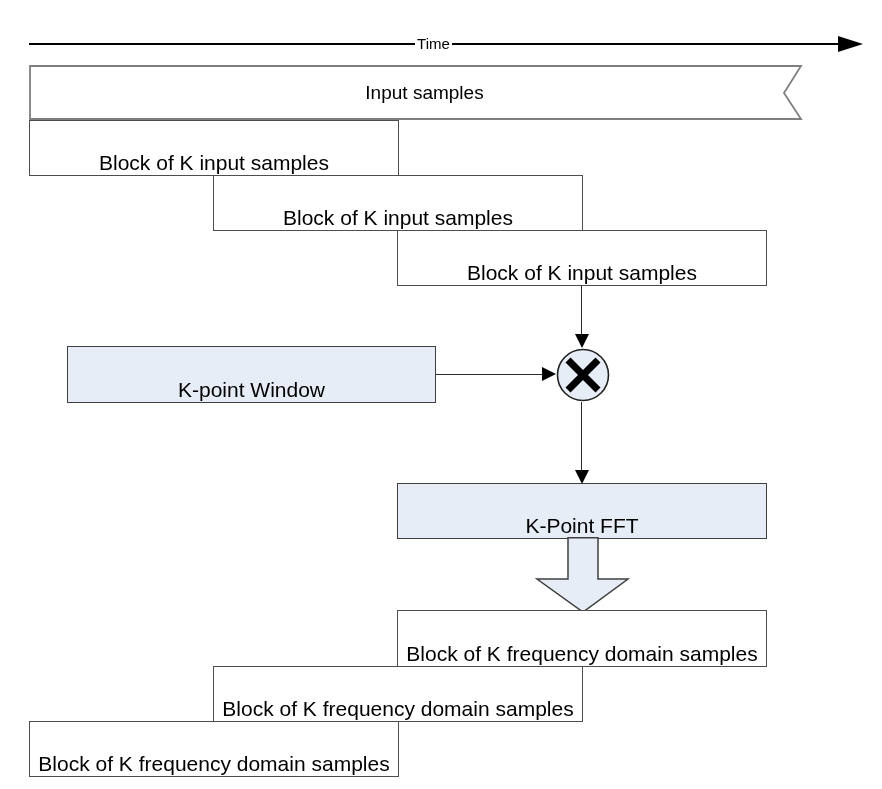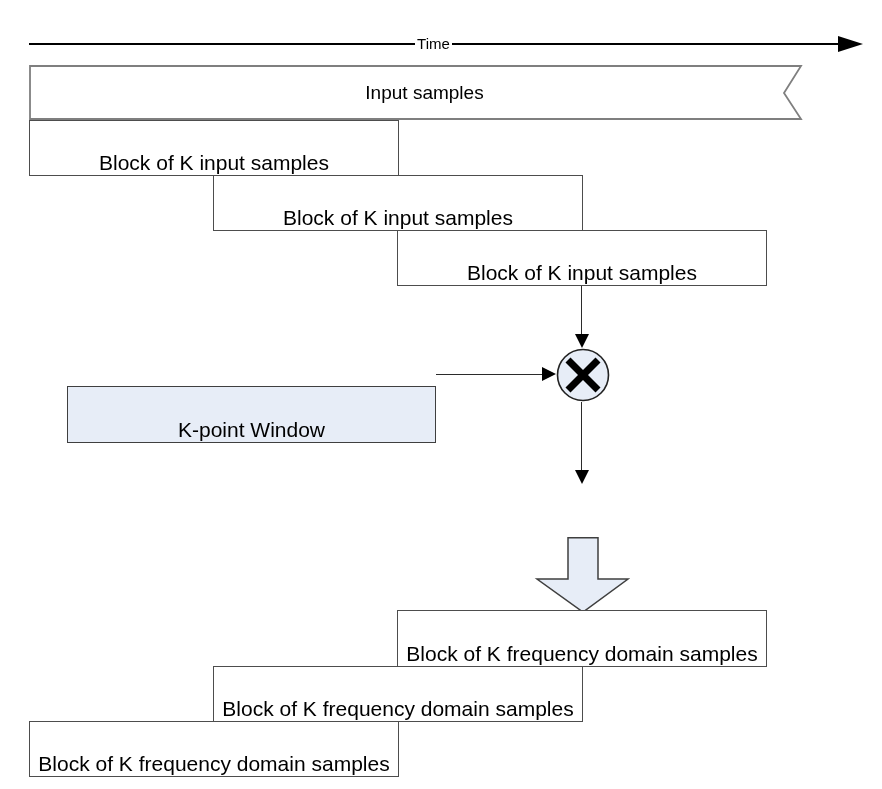--- a/index.html
+++ b/index.html
@@ -14,21 +14,21 @@
 
   
   .time-axis{position:absolute;left:29px;top:35px;width:834px;height:17px;display:flex;align-items:center;}
   .time-line{flex:1;height:0;border-top:2px solid var(--line-color);}
   .time-label{padding:0 2px;font-size:15px;line-height:17px;white-space:nowrap;}
   .arrowhead-right{width:0;height:0;border-top:8px solid transparent;border-bottom:8px solid transparent;border-left:25px solid var(--line-color);}
 
   
   .block{position:absolute;box-sizing:border-box;background:#fff;border:1.5px solid var(--box-border);
          display:flex;align-items:flex-end;justify-content:center;font-size:21px;white-space:nowrap;}
-  .accent{background:var(--accent-fill);border-color:#3f3f3f;margin-top:40px;}
+  .accent{background:var(--accent-fill);border-color:#3f3f3f;}
 
   
   .shape-svg{position:absolute;display:block;}
   .stream-poly{fill:#ffffff;stroke:var(--stream-border);stroke-width:1.8;}
   .accent-poly{fill:var(--accent-fill);stroke:#3f3f3f;stroke-width:1.5;}
   .stream-label{position:absolute;left:29px;top:65px;width:775px;height:56px;display:flex;align-items:center;justify-content:center;font-size:19px;margin-left:8px;}
 
   
   .vline{position:absolute;width:0;border-left:1.6px solid #2b2b2b;}
   .hline{position:absolute;height:0;border-top:1.6px solid #2b2b2b;}
@@ -78,20 +78,23 @@
     <circle cx="27" cy="27" r="25.5" fill="var(--accent-fill)" stroke="#222222" stroke-width="1.6"></circle>
     <g stroke="#000000" stroke-width="7">
       <line x1="12" y1="12" x2="42" y2="42"></line>
       <line x1="42" y1="12" x2="12" y2="42"></line>
     </g>
   </svg>
 
   <div class="vline" style="left:581px;top:402px;height:68px;"></div>
   <div class="ah-down" style="left:575px;top:470px;"></div>
 
+  <div class="block accent" style="left:397px;top:483px;width:370px;height:56px;">
+    <span>K-Point FFT</span>
+  </div>
 
   <svg class="shape-svg" style="left:534px;top:537px;" width="98" height="77" viewBox="0 0 98 77">
     <polygon class="accent-poly" points="34,0.8 64,0.8 64,42 94,42 49,75 3,42 34,42"></polygon>
   </svg>
 
   <div class="block" style="left:397px;top:610px;width:370px;height:57px;">
     <span>Block of K frequency domain samples</span>
   </div>
   <div class="block" style="left:213px;top:666px;width:370px;height:56px;">
     <span>Block of K frequency domain samples</span>

